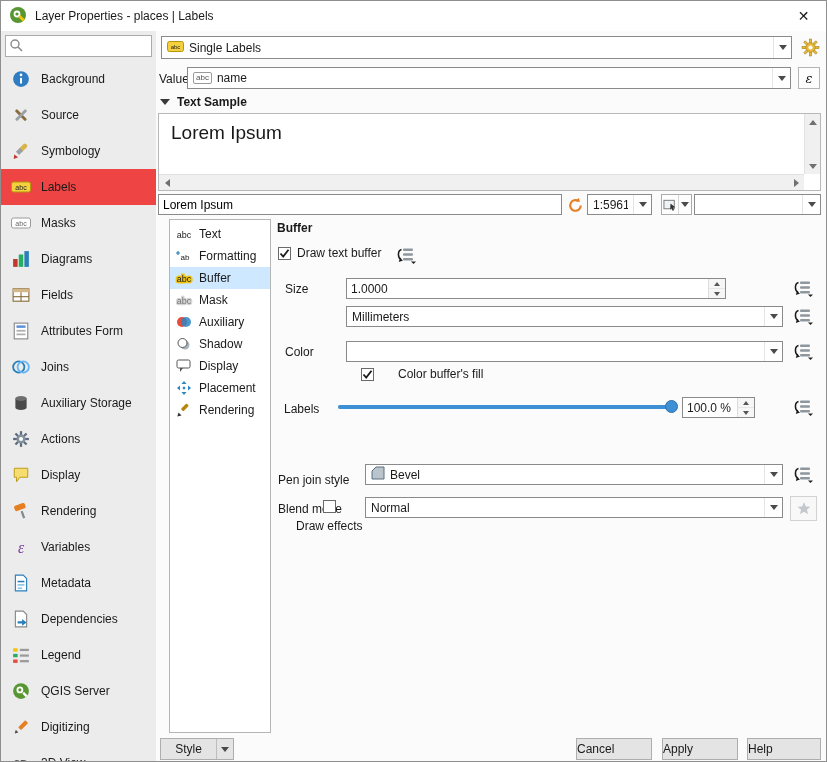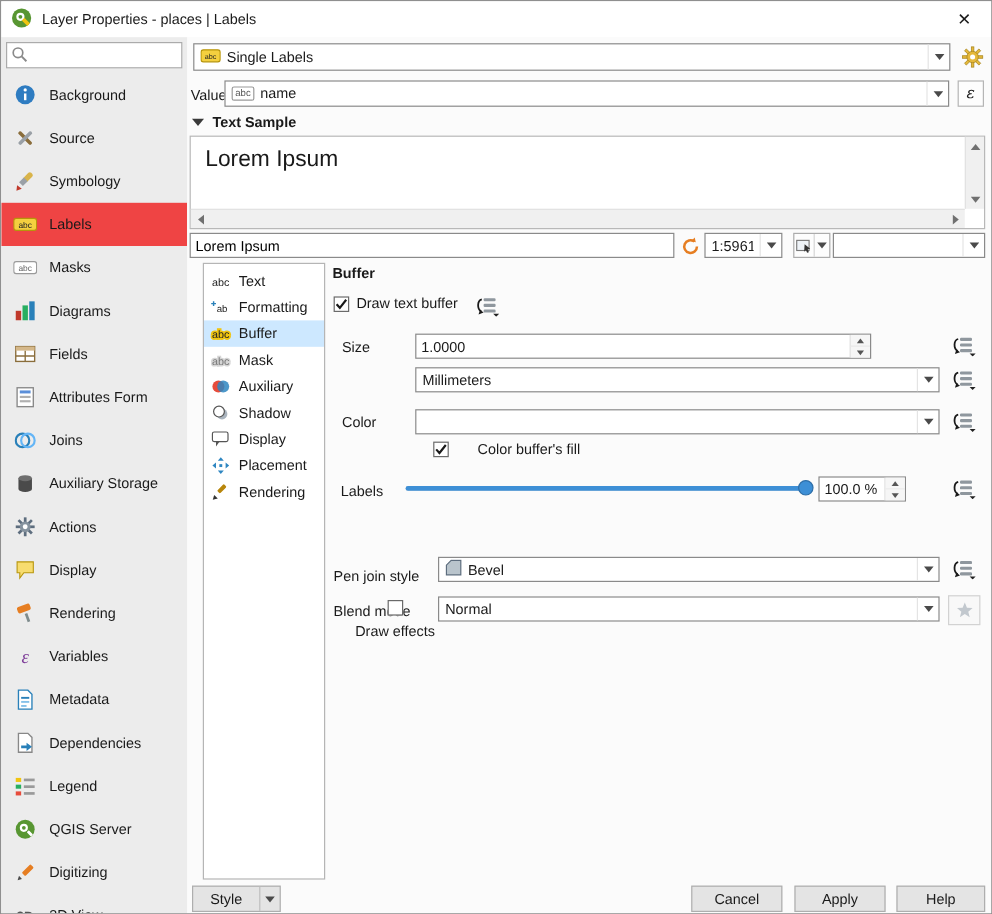--- a/index.html
+++ b/index.html
@@ -91,21 +91,21 @@
   .dd-op{left:634px;top:366px;}
   .lbl-pen{left:122px;top:442px;}
   .c-pen{left:209px;top:433px;width:418px;height:21px;}
   .dd-pen{left:634px;top:433px;}
   .lbl-blend{left:122px;top:471px;}
   .c-blend{left:209px;top:466px;width:418px;height:21px;}
   .dd-blend{left:634px;top:466px;}
   .row-effects{left:140px;top:469px;flex-direction:column;}
   .btn-effects{position:absolute;left:634px;top:465px;width:27px;height:25px;background:#f8f8f8;border:1px solid #d2d2d2;box-sizing:border-box;display:flex;align-items:center;justify-content:center;}
   
-  .btn{position:absolute;height:22px;background:#e4e4e4;border:1px solid #aeaeae;box-sizing:border-box;display:flex;align-items:center;justify-content:center;font:inherit;}
+  .btn{position:absolute;height:22px;background:#e4e4e4;border:1px solid #aeaeae;box-sizing:border-box;display:flex;align-items:center;justify-content:flex-start;font:inherit;}
   .btn-style{left:4px;top:707px;width:74px;padding:0;}
   .btn-style .stxt{flex:1;text-align:center;}
   .btn-style .sarr{width:16px;align-self:stretch;display:flex;align-items:center;justify-content:center;border-left:1px solid #bdbdbd;flex:0 0 16px;}
   .btn-ok{left:330px;top:707px;width:80px;border-color:#0078d7;margin-top:45px;}
   .btn-cancel{left:420px;top:707px;width:76px;}
   .btn-apply{left:506px;top:707px;width:76px;}
   .btn-help{left:591px;top:707px;width:74px;}
 </style>
 </head>
 <body>

